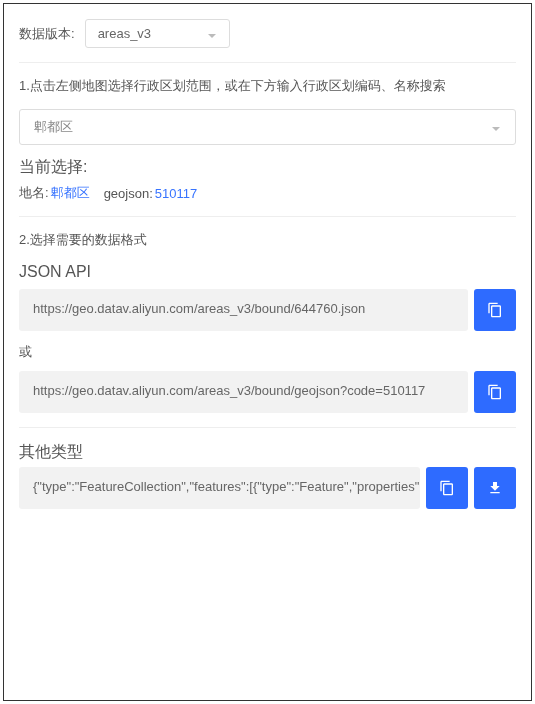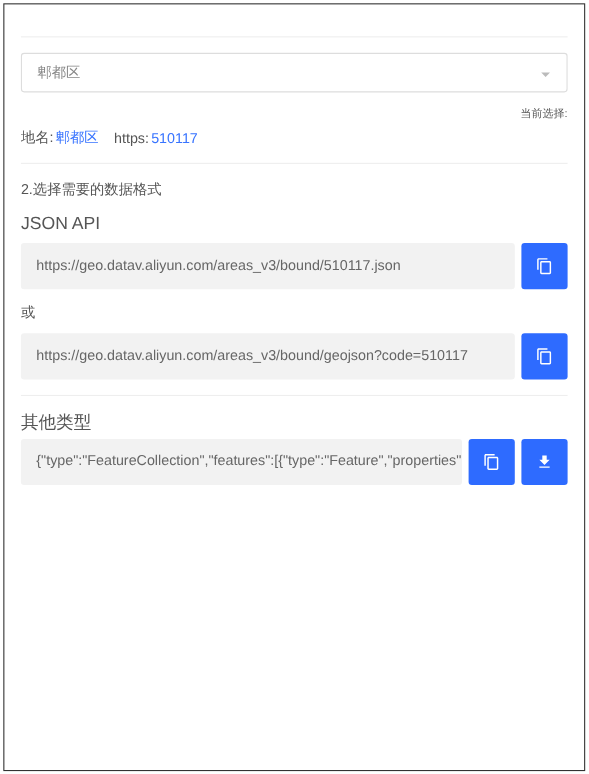--- a/index.html
+++ b/index.html
@@ -7,66 +7,78 @@
 .panel { border: 1px solid #333; margin: 3px; padding: 15px 15px; background: #fff; height: 698px; }
 .row { display: flex; align-items: center; margin-bottom: 12px; }
 .label { font-size: 13px; color: #555; margin-right: 10px; }
 .select { display: flex; align-items: center; justify-content: space-between; border: 1px solid #ddd; border-radius: 3px; padding: 6px 12px; font-size: 13px; color: #666; background: #fff; }
 .select.small { width: 145px; }
 .select.full { width: 100%; color: #888; padding: 8px 14px; }
 .chevron { width: 10px; height: 10px; display: inline-block; }
 .chevron svg { width: 10px; height: 10px; fill: #bbb; }
 .hr { border: none; border-top: 1px solid #eee; margin: 14px 0; }
 .step { font-size: 13px; color: #555; margin-bottom: 14px; }
-.curr-row { font-size: 10px; color: #555; margin-top: 12px; text-align: right; }
+.curr-row { font-size: 16px; color: #555; margin-top: 12px; }
 .curr-line { margin-top: 6px; display: flex; align-items: center; gap: 2px; }
 .link { color: #3874ff; font-size: 13px; }
 .sub-label { font-size: 16px; color: #555; margin-bottom: 8px; margin-top: 4px; }
 .input-row { display: flex; gap: 6px; margin-bottom: 12px; }
 .input-box { flex: 1; background: #f2f2f2; border: none; border-radius: 3px; padding: 12px 14px; font-size: 13px; color: #666; overflow: hidden; white-space: nowrap; text-overflow: clip; }
 .btn { width: 42px; height: 42px; background: #2e6bff; border-radius: 3px; display: flex; align-items: center; justify-content: center; cursor: pointer; }
 .btn svg { width: 16px; height: 16px; fill: #fff; }
 .or { font-size: 13px; color: #555; margin: 4px 0 10px 0; }
 .highlighted { border: 2px solid #d6352a; padding: 6px; margin: 0 -6px; }
 .svg-box { flex: 1; background: #e9e9e9; border-radius: 3px; padding: 12px 14px; font-size: 14px; color: #555; text-align: center; }
 .gap-ml { margin-left: 12px; }
 </style>
 </head>
 <body>
 
 <div class="panel">
 
+  <div class="row">
+    <span class="label">数据版本:</span>
+    <div class="select small">
+      <span>areas_v3</span>
+      <span class="chevron">
+        <svg viewBox="0 0 10 10">
+            <path d="M1 3 L5 7 L9 3 Z"></path>
+          </svg>
+      </span>
+    </div>
+  </div>
 
   <hr class="hr">
 
+  <div class="step">1.点击左侧地图选择行政区划范围，或在下方输入行政区划编码、名称搜索</div>
 
   <div class="select full">
     <span>郫都区</span>
     <span class="chevron">
       <svg viewBox="0 0 10 10">
           <path d="M1 3 L5 7 L9 3 Z"></path>
         </svg>
     </span>
   </div>
 
   <div class="curr-row">当前选择:</div>
   <div class="curr-line">
     <span style="color:#555;font-size:13px">地名:</span>
     <span class="link">郫都区</span>
-    <span class="gap-ml" style="color:#555;font-size:13px">https:</span>
+    <span class="gap-ml" style="color:#555;font-size:13px">geojson:</span>
     <span class="link">510117</span>
   </div>
 
   <hr class="hr">
 
   <div class="step">2.选择需要的数据格式</div>
 
   <div class="sub-label">JSON API</div>
   <div class="input-row">
-    <div class="input-box">https://geo.datav.aliyun.com/areas_v3/bound/510117.json</div>
+    <div class="input-box">https://geo.datav.aliyun.com/areas_v3/bound/644760.json</div>
     <div class="btn">
       <svg viewBox="0 0 24 24">
           <path d="M16 1H4C2.9 1 2 1.9 2 3v14h2V3h12V1zm3 4H8C6.9 5 6 5.9 6 7v14c0 1.1.9 2 2 2h11c1.1 0 2-.9 2-2V7c0-1.1-.9-2-2-2zm0 16H8V7h11v14z"></path>
         </svg>
     </div>
   </div>
 
   <div class="or">或</div>
 
   <div class="input-row">

